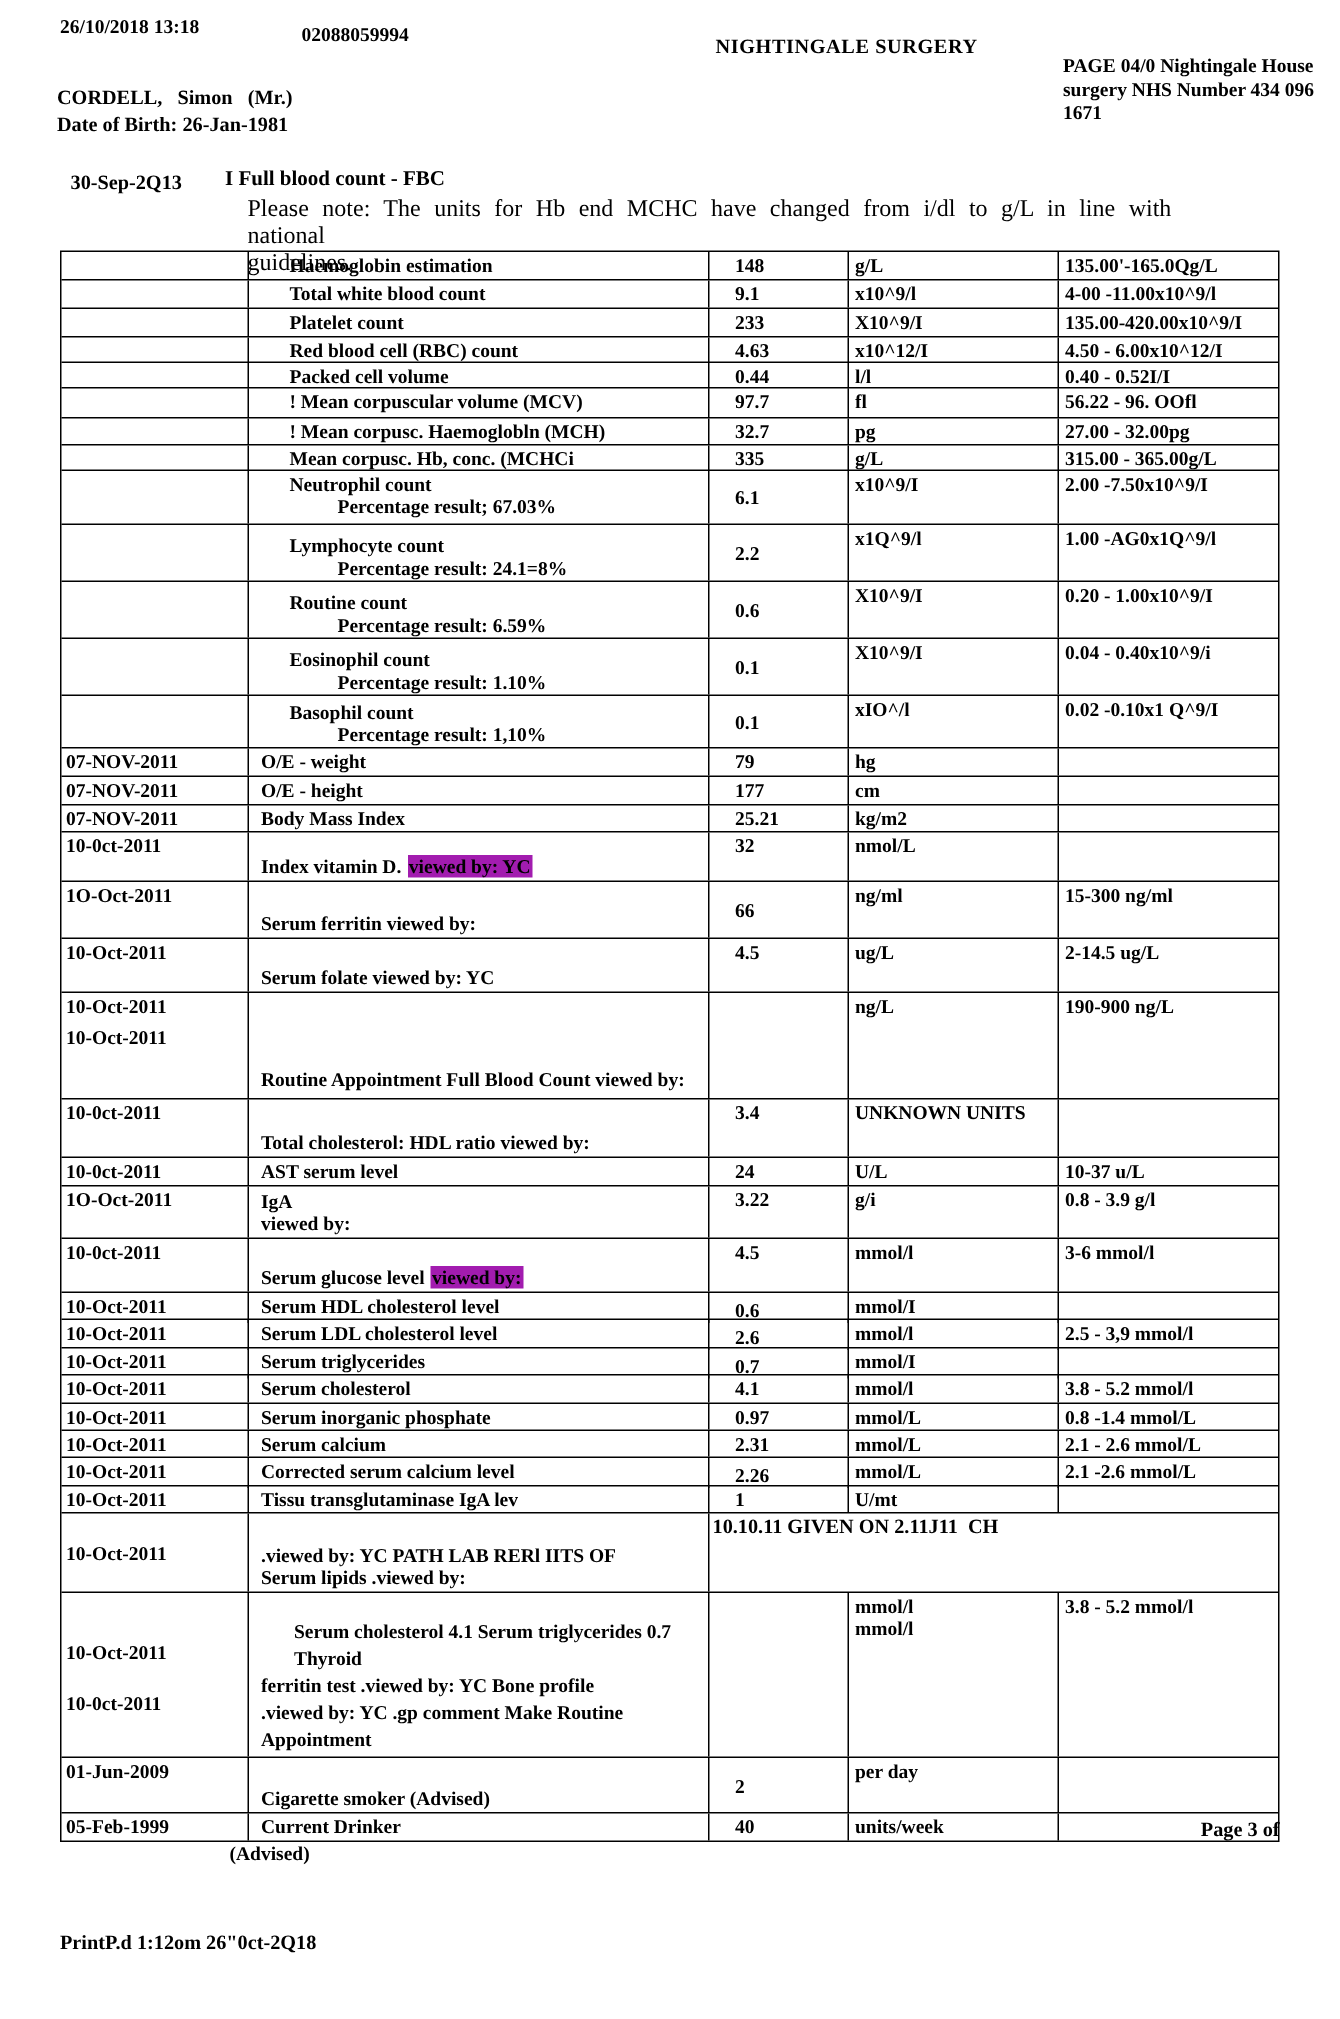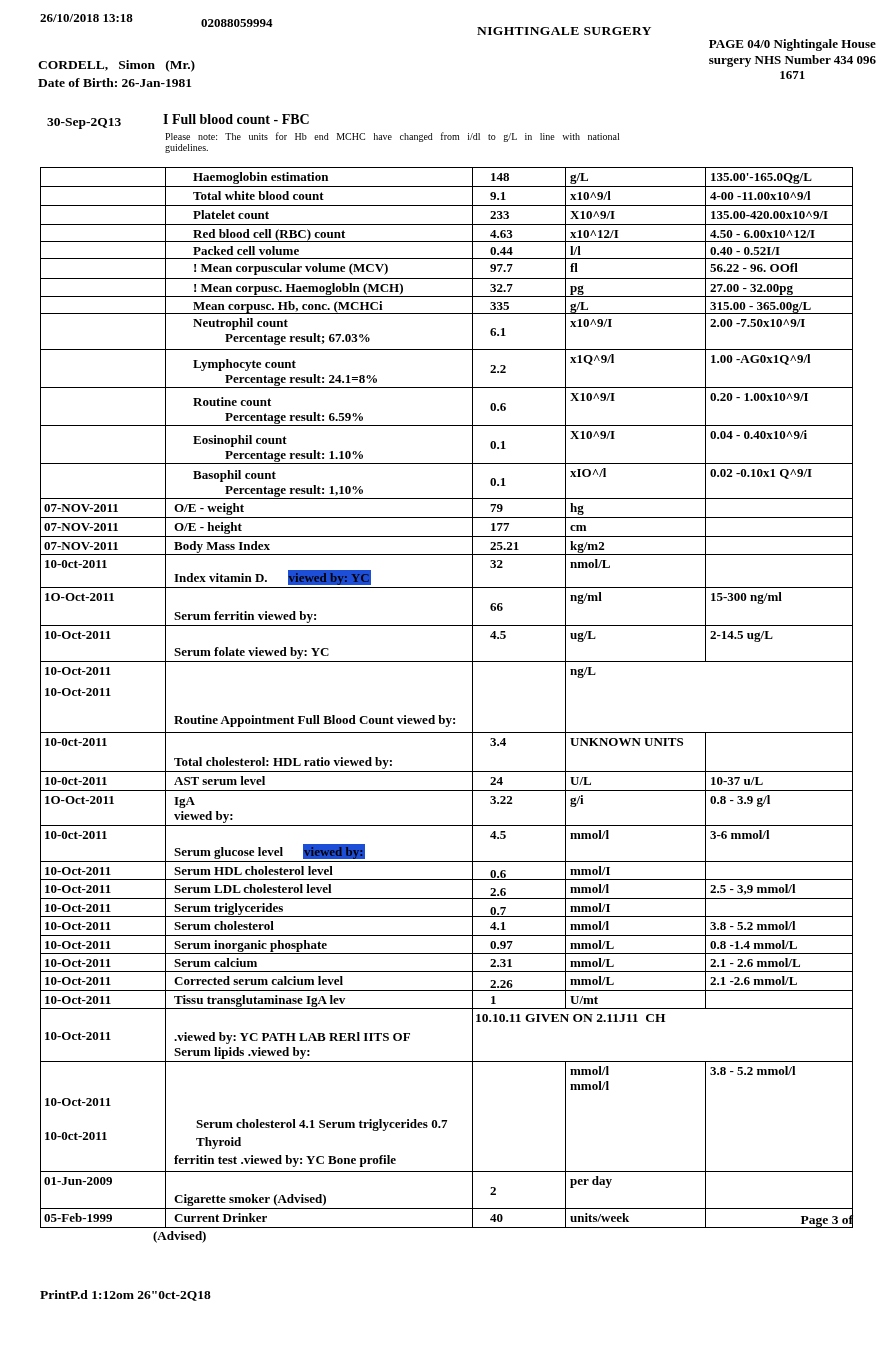--- a/index.html
+++ b/index.html
@@ -1,37 +1,37 @@
 <!DOCTYPE html>
 <html><head>
 <meta charset="utf-8">
 <style>
   *{margin:0;padding:0;box-sizing:border-box}
   html,body{background:#fff}
   body{width:893px;height:1346px;position:relative;color:#000;font-family:"Liberation Serif","DejaVu Serif",serif}
   .abs{position:absolute}
   .b{font-weight:bold}
   .fs13{font-size:13px}
-  .right{text-align:center}
-  .note{font-size:10px;word-spacing:5px}
+  .right{text-align:left}
+  .note{font-size:16px;word-spacing:5px}
   .table{position:absolute;left:40px;top:167px;width:813px;border:1px solid #000}
   .tr{display:grid;grid-template-columns:125px 307px 93px 140px 1fr}
   .tr:not(:last-child){border-bottom:1px solid #000}
   .td{border-right:1px solid #000;padding:1px 4px;font-size:13px;font-weight:bold;line-height:15px;overflow:visible}
   .td:last-child{border-right:0}
   .date{padding-left:3px}
   .name{padding-left:8px}
   .name.ind{padding-left:27px}
   .sub{padding-left:32px}
   .value{padding-left:17px}
   .vc{display:flex;align-items:center}
   .vcc{display:flex;flex-direction:column;justify-content:flex-end}
   .vb{display:flex;flex-direction:column;justify-content:flex-end;padding-bottom:2px}
   .low{padding-top:4px}
-  .hl{background:#1d4ed8;margin-left:20px;padding:0 1px}
+  .hl{background:#a21caf;margin-left:4px;padding:0 1px}
   .lh18 div{line-height:18px}
   .lh20 div{line-height:20px}
   .banner{white-space:pre;font-size:13.5px;padding-left:2px}
 </style>
 </head>
 <body>
 
 <div class="page">
 
   <div class="abs b fs13" style="left:40px;top:10px">26/10/2018 13:18</div>
@@ -39,21 +39,21 @@
   <div class="abs b" style="left:477px;top:23px;font-size:13.5px;letter-spacing:.4px">NIGHTINGALE SURGERY</div>
   <div class="abs b fs13 right" style="right:17px;top:36px;line-height:15.5px">
     <div>PAGE 04/0 Nightingale House</div>
     <div>surgery NHS Number 434 096</div>
     <div>1671</div>
   </div>
   <div class="abs b" style="left:38px;top:57px;font-size:13.5px;white-space:pre">CORDELL,   Simon   (Mr.)</div>
   <div class="abs b" style="left:38px;top:75px;font-size:13.5px">Date of Birth: 26-Jan-1981</div>
 
   <div class="abs b" style="left:47px;top:114px;font-size:13.5px">30-Sep-2Q13</div>
-  <div class="abs b" style="left:163px;top:112px;font-size:14px">I Full blood count - FBC</div>
+  <div class="abs b" style="left:150px;top:112px;font-size:14px">I Full blood count - FBC</div>
   <div class="abs note" style="left:165px;top:131px;width:660px">
     <div>Please note:  The units for Hb end MCHC have changed from i/dl to g/L in line with national</div>
     <div style="word-spacing:normal">guidelines.</div>
   </div>
 
   <div class="table">
 
     <div class="tr" style="height:19px">
       <div class="td date"></div>
       <div class="td name ind">Haemoglobin estimation</div>
@@ -230,20 +230,21 @@
     <div class="tr" style="height:71px">
       <div class="td date">
         <div>10-Oct-2011</div>
         <div style="margin-top:6px">10-Oct-2011</div>
       </div>
       <div class="td name vb lh20">
         <div>Routine Appointment Full Blood Count viewed by:</div>
       </div>
       <div class="td value"></div>
       <div class="td units">ng/L</div>
+      <div class="td range">190-900 ng/L</div>
     </div>
 
     <div class="tr" style="height:39px">
       <div class="td date">10-0ct-2011</div>
       <div class="td name vb">
         <div>Total cholesterol: HDL ratio viewed by:</div>
       </div>
       <div class="td value">3.4</div>
       <div class="td units">UNKNOWN UNITS</div>
       <div class="td range"></div>
@@ -352,20 +353,21 @@
     </div>
 
     <div class="tr" style="height:110px">
       <div class="td date">
         <div style="margin-top:31px">10-Oct-2011</div>
         <div style="margin-top:19px">10-0ct-2011</div>
       </div>
       <div class="td name vb lh18">
         <div style="padding-left:22px">Serum cholesterol 4.1 Serum triglycerides 0.7 Thyroid</div>
         <div>ferritin test .viewed by: YC Bone profile</div>
+        <div>.viewed by: YC .gp comment Make Routine Appointment</div>
       </div>
       <div class="td value"></div>
       <div class="td units">
         <div>mmol/l</div>
         <div>mmol/l</div>
       </div>
       <div class="td range">3.8 - 5.2 mmol/l</div>
     </div>
 
     <div class="tr" style="height:37px">

